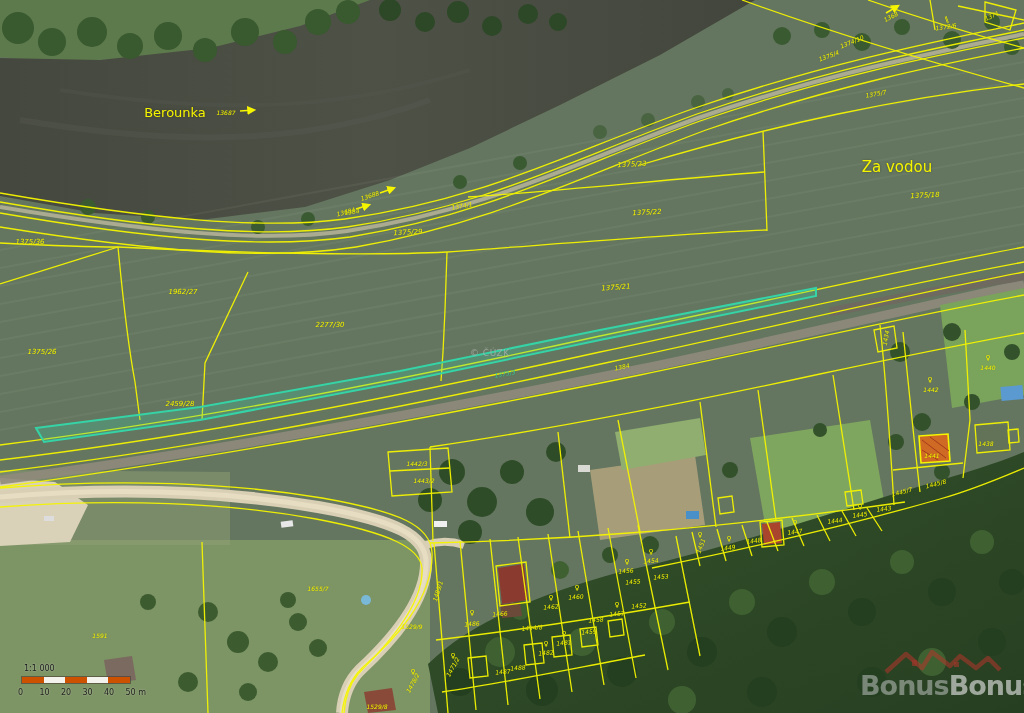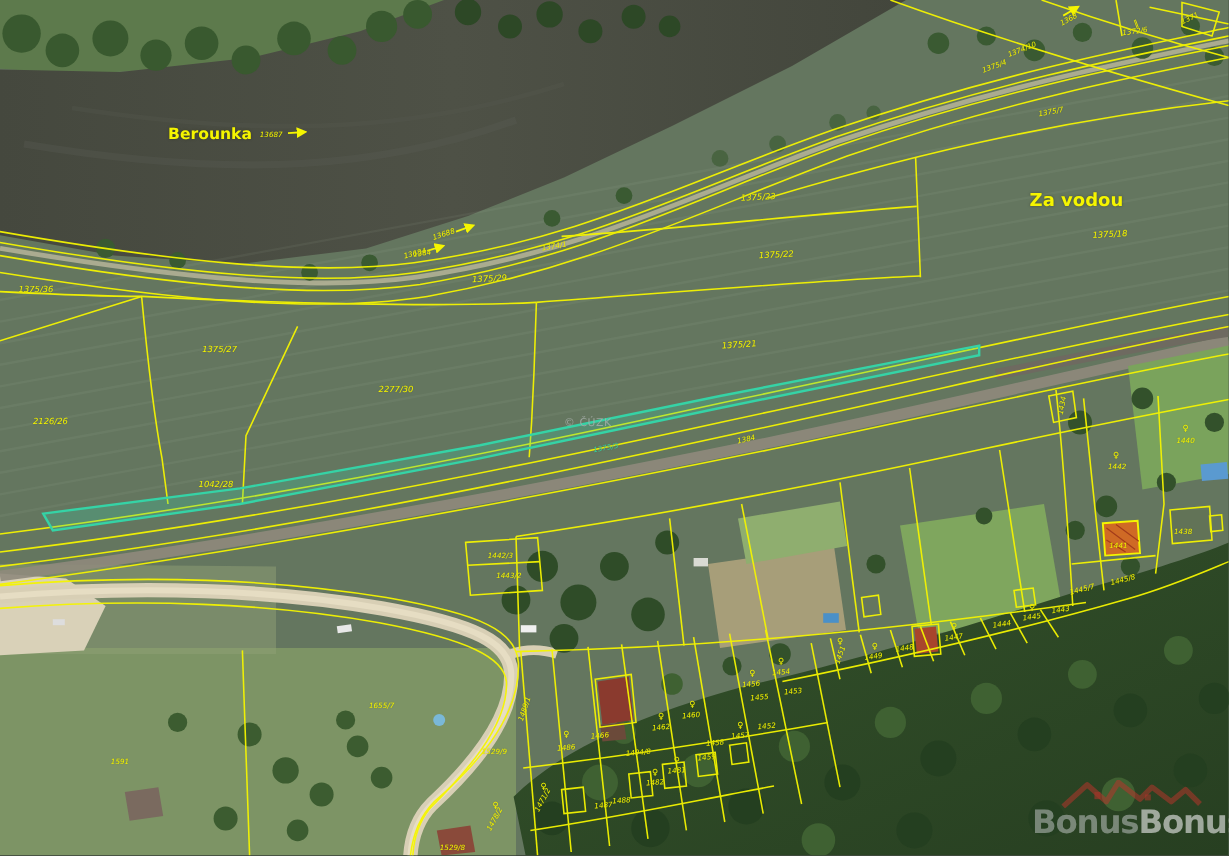--- a/index.html
+++ b/index.html
@@ -3,21 +3,21 @@
 <meta charset="utf-8">
 <style>
   html,body{margin:0;padding:0;background:#222;}
   .stage{position:relative;width:1024px;height:713px;overflow:hidden;
          font-family:"DejaVu Sans",sans-serif;background:#64765f;}
   .stage svg{position:absolute;left:0;top:0;}
   #labels{position:absolute;left:0;top:0;width:100%;height:100%;pointer-events:none;}
   .lbl{position:absolute;color:#f5f500;font-size:7px;font-style:italic;
        white-space:nowrap;transform:translate(-50%,-50%);line-height:1;
        text-shadow:0 0 1px rgba(60,60,0,.4);}
-  .lbl.place{font-style:normal;font-weight:bold;text-shadow:0 0 2px rgba(40,40,0,.5);}
+  .lbl.place{font-style:normal;font-weight:normal;text-shadow:0 0 2px rgba(40,40,0,.5);}
   .lbl.teal{color:#35d3a6;}
   .lbl.sym{font-style:normal;font-size:7px;}
   .copyright{position:absolute;left:470px;top:348px;color:#aab0ad;opacity:.8;
              font-size:9px;letter-spacing:.5px;}
   .scalebar{position:absolute;left:14px;top:664px;width:140px;height:44px;
             color:#222;font-size:8px;}
   .scalebar .ratio{position:absolute;left:10px;top:0;color:#1d1d1d;
                    text-shadow:0 0 2px rgba(255,255,255,.5);}
   .scalebar .bar{position:absolute;left:8px;top:13px;width:108px;height:6px;
                  outline:1px solid rgba(70,60,50,.6);display:flex;}
@@ -327,23 +327,23 @@
       <span class="lbl" style="left: 946px; top: 27px; font-size: 6px; transform: translate(-50%, -50%) rotate(-8deg);">1372/6</span>
       <span class="lbl" style="left: 992px; top: 16px; font-size: 6px; transform: translate(-50%, -50%) rotate(-25deg);">1371</span>
       <span class="lbl" style="left: 876px; top: 94px; font-size: 6px; transform: translate(-50%, -50%) rotate(-10deg);">1375/7</span>
       <span class="lbl" style="left: 925px; top: 196px; transform: translate(-50%, -50%) rotate(-3deg);">1375/18</span>
       <span class="lbl" style="left: 632px; top: 165px; transform: translate(-50%, -50%) rotate(-3deg);">1375/23</span>
       <span class="lbl" style="left: 647px; top: 213px; transform: translate(-50%, -50%) rotate(-3deg);">1375/22</span>
       <span class="lbl" style="left: 616px; top: 288px; transform: translate(-50%, -50%) rotate(-4deg);">1375/21</span>
       <span class="lbl" style="left: 408px; top: 233px; transform: translate(-50%, -50%) rotate(-3deg);">1375/29</span>
       <span class="lbl" style="left: 330px; top: 325px; transform: translate(-50%, -50%) rotate(0deg);">2277/30</span>
       <span class="lbl" style="left: 30px; top: 242px; transform: translate(-50%, -50%) rotate(0deg);">1375/36</span>
-      <span class="lbl" style="left: 183px; top: 292px; transform: translate(-50%, -50%) rotate(0deg);">1375/27</span>
-      <span class="lbl" style="left: 42px; top: 352px; transform: translate(-50%, -50%) rotate(0deg);">2126/26</span>
-      <span class="lbl" style="left: 180px; top: 404px; transform: translate(-50%, -50%) rotate(0deg);">1042/28</span>
+      <span class="lbl" style="left: 183px; top: 292px; transform: translate(-50%, -50%) rotate(0deg);">1962/27</span>
+      <span class="lbl" style="left: 42px; top: 352px; transform: translate(-50%, -50%) rotate(0deg);">1375/26</span>
+      <span class="lbl" style="left: 180px; top: 404px; transform: translate(-50%, -50%) rotate(0deg);">2459/28</span>
       <span class="lbl" style="left: 352px; top: 212px; font-size: 6px; transform: translate(-50%, -50%) rotate(-8deg);">1384</span>
       <span class="lbl" style="left: 622px; top: 367px; font-size: 6px; transform: translate(-50%, -50%) rotate(-12deg);">1384</span>
       <span class="lbl teal" style="left: 505px; top: 374px; font-size: 6px; transform: translate(-50%, -50%) rotate(-10deg);">1375/3</span>
       <span class="lbl" style="left: 417px; top: 464px; font-size: 6px; transform: translate(-50%, -50%) rotate(0deg);">1442/3</span>
       <span class="lbl" style="left: 424px; top: 481px; font-size: 6px; transform: translate(-50%, -50%) rotate(0deg);">1443/2</span>
       <span class="lbl" style="left: 886px; top: 338px; font-size: 6px; transform: translate(-50%, -50%) rotate(-80deg);">1434</span>
       <span class="lbl" style="left: 988px; top: 368px; font-size: 6px; transform: translate(-50%, -50%) rotate(0deg);">1440</span>
       <span class="lbl" style="left: 931px; top: 390px; font-size: 6px; transform: translate(-50%, -50%) rotate(0deg);">1442</span>
       <span class="lbl" style="left: 932px; top: 456px; font-size: 6px; transform: translate(-50%, -50%) rotate(0deg);">1441</span>
       <span class="lbl" style="left: 986px; top: 444px; font-size: 6px; transform: translate(-50%, -50%) rotate(0deg);">1438</span>
@@ -394,20 +394,38 @@
       <span class="lbl sym" style="left: 930px; top: 380px; transform: translate(-50%, -50%) rotate(0deg);">♀</span>
       <span class="lbl sym" style="left: 546px; top: 644px; transform: translate(-50%, -50%) rotate(0deg);">♀</span>
       <span class="lbl sym" style="left: 564px; top: 634px; transform: translate(-50%, -50%) rotate(0deg);">♀</span>
       <span class="lbl sym" style="left: 413px; top: 672px; transform: translate(-50%, -50%) rotate(0deg);">♀</span>
       <span class="lbl sym" style="left: 453px; top: 656px; transform: translate(-50%, -50%) rotate(0deg);">♀</span>
       <span class="lbl sym" style="left: 947px; top: 20px; transform: translate(-50%, -50%) rotate(-20deg);">‖</span>
     </div>
 
 <div class="copyright">© ČÚZK</div>
 
+<div class="scalebar">
+  <div class="ratio">1:1 000</div>
+  <div class="bar">
+    <div class="seg o"></div>
+        <div class="seg w"></div>
+        <div class="seg o"></div>
+        <div class="seg w"></div>
+        <div class="seg o"></div>
+  </div>
+  <div class="ticks" id="scale-ticks">
+        <span style="left: 4px;">0</span>
+        <span style="left: 25.5px;">10</span>
+        <span style="left: 47px;">20</span>
+        <span style="left: 68.5px;">30</span>
+        <span style="left: 90px;">40</span>
+        <span style="left: 111.5px;">50 m</span>
+      </div>
+</div>
 
 <div class="brand">
   <svg width="150" height="24" viewBox="0 0 150 24">
     <path d="M20,22 L40,4 L56,18 L66,2 L84,16 L94,6 L110,18 L122,8 L134,20" stroke="#b5352b" stroke-width="4.5" fill="none" opacity=".62" stroke-linejoin="round"></path>
     <rect x="46" y="10" width="5" height="6" fill="#b5352b" opacity=".62"></rect>
     <rect x="88" y="12" width="5" height="5" fill="#b5352b" opacity=".62"></rect>
   </svg>
   <div class="brandtxt">
     <span class="b-real">Bonus</span><span class="b-bonus">Bonus</span><span class="b-cz">.cz</span>
   </div>

